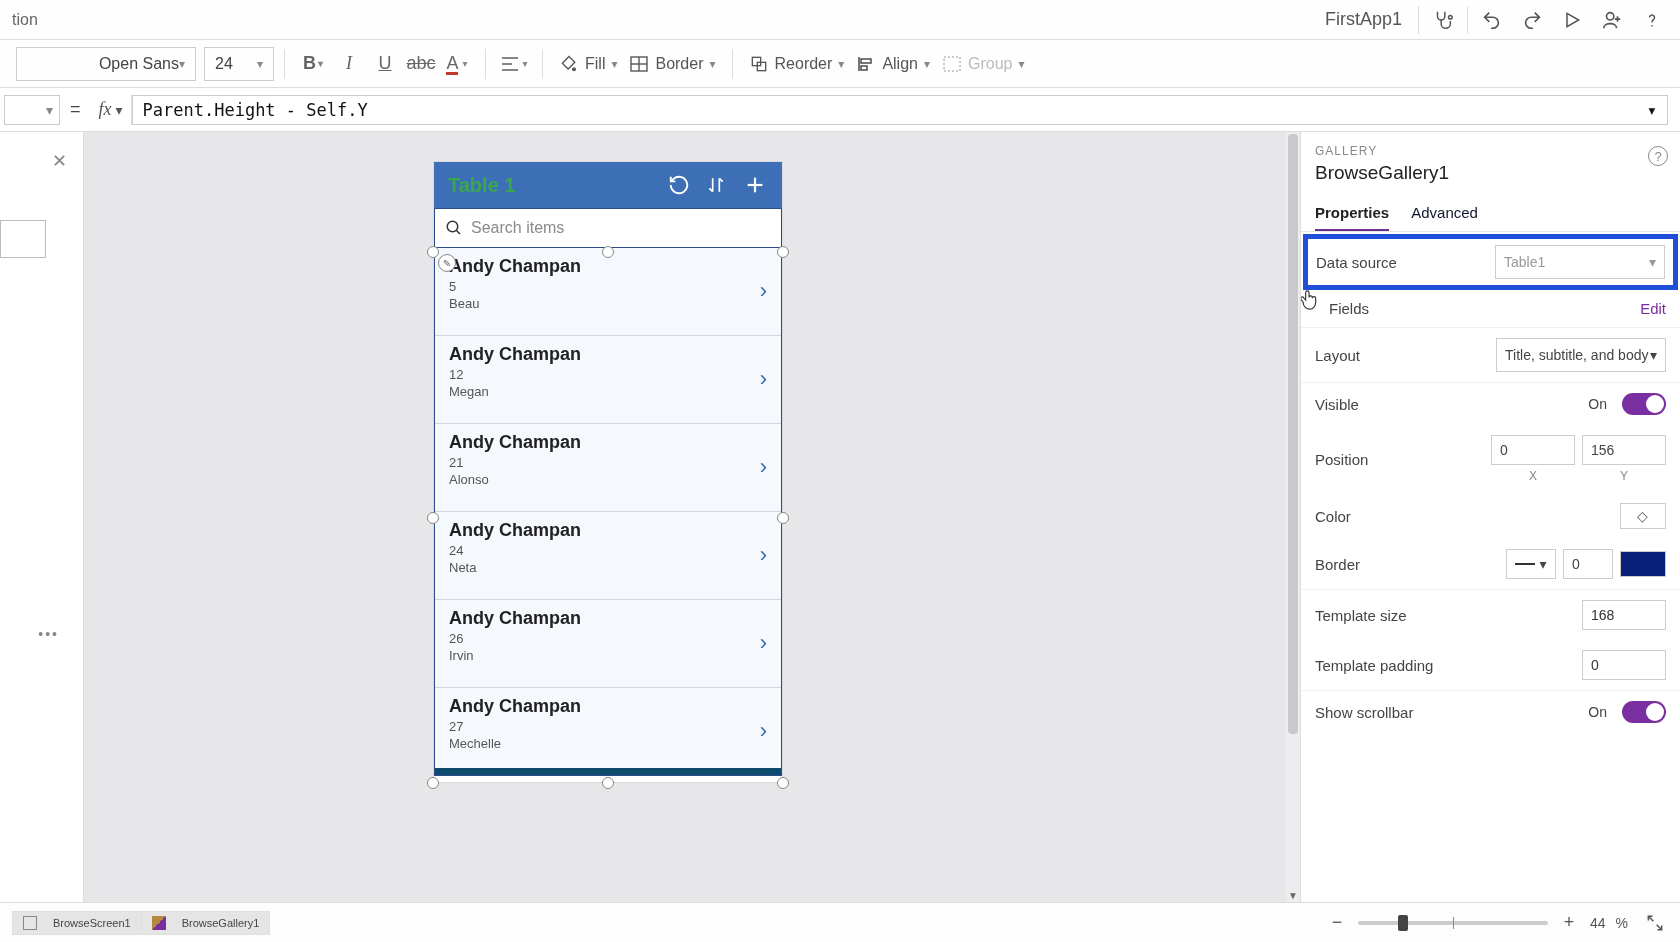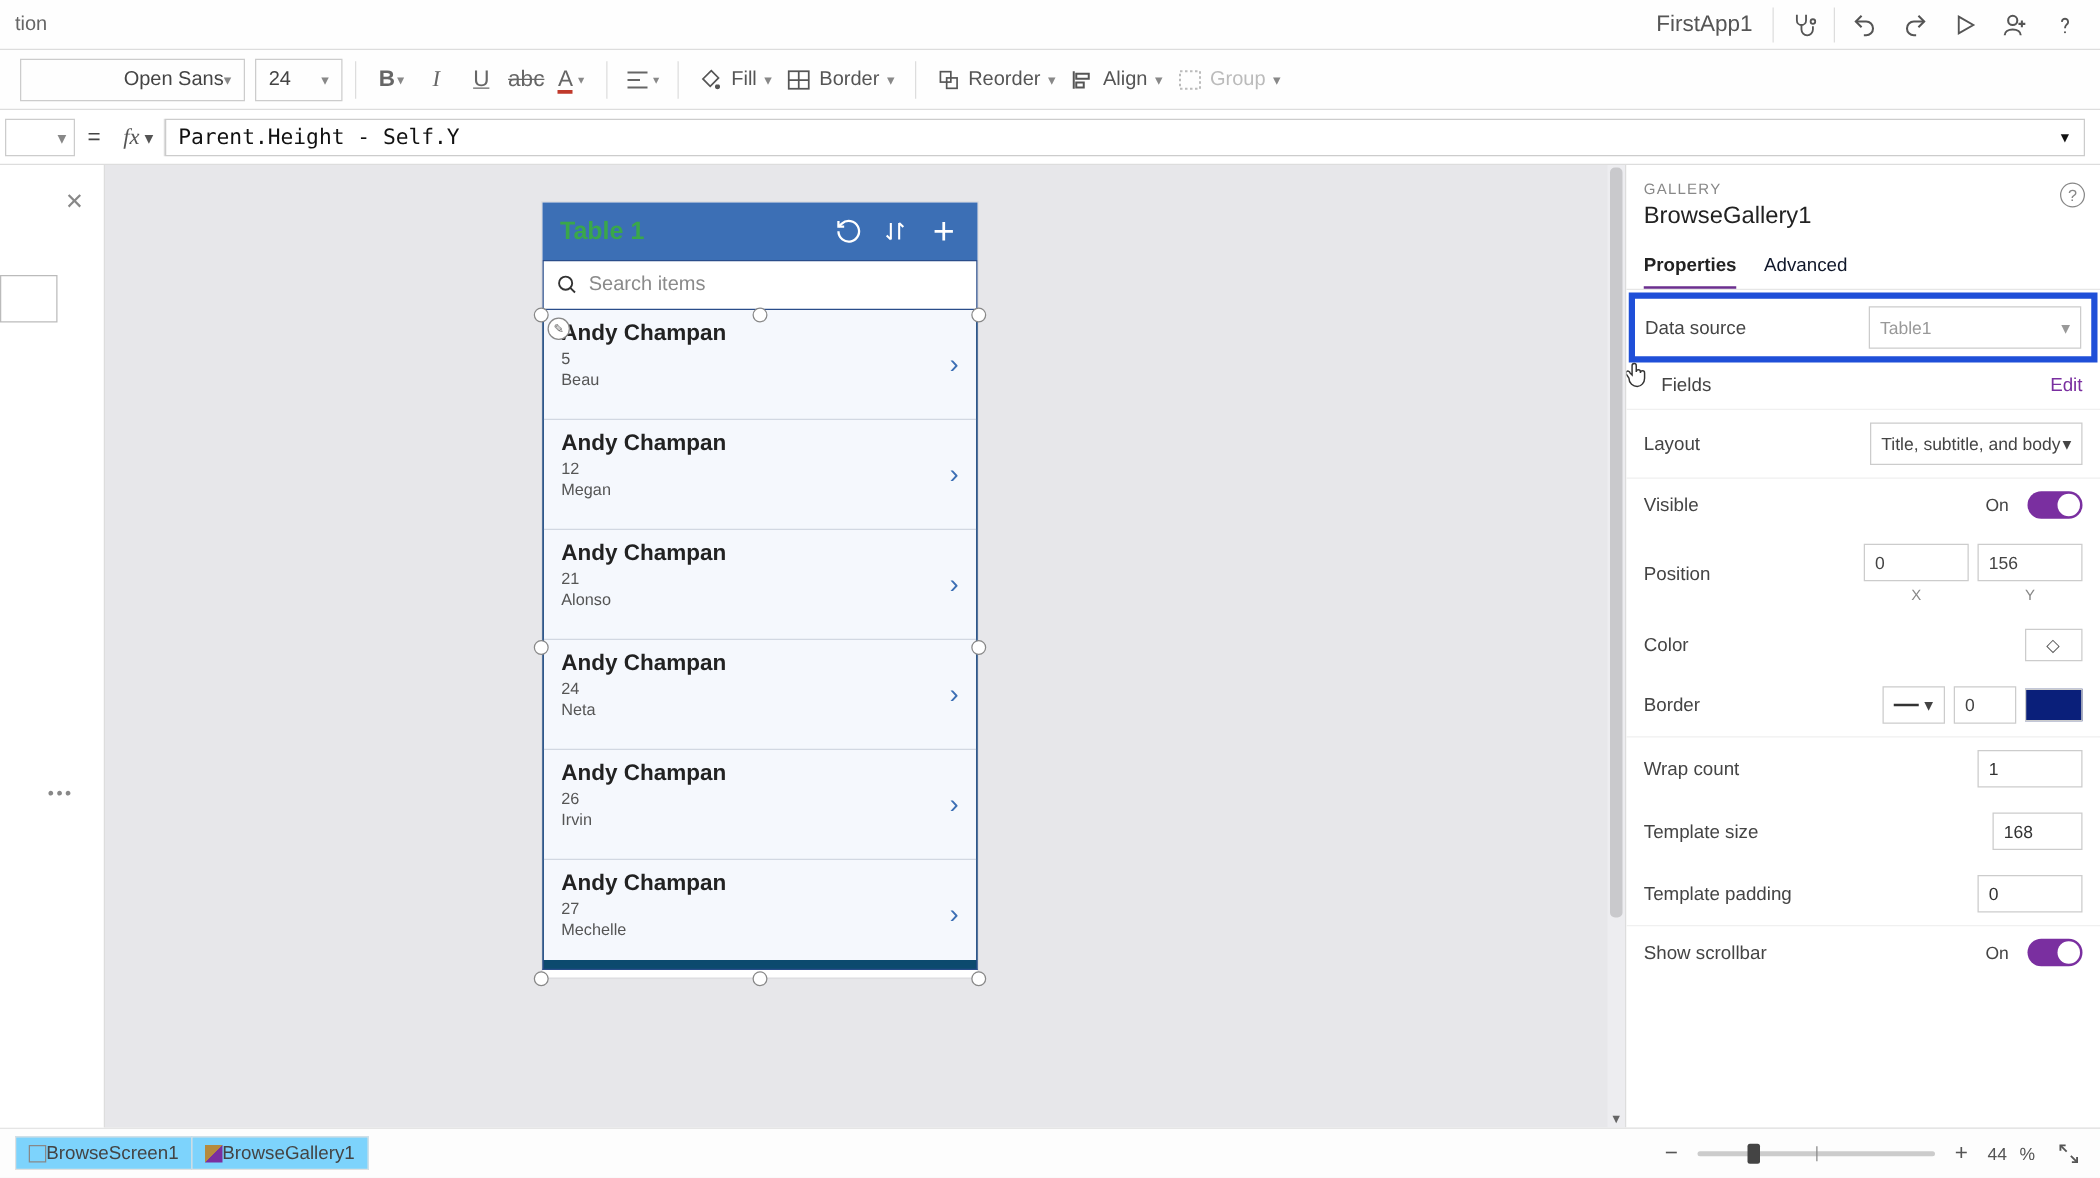--- a/index.html
+++ b/index.html
@@ -216,22 +216,22 @@
   
   .cursor-hand {
     position:absolute; left:12px; top:55px; font-size:18px; color:#333; pointer-events:none;
   }
   
   .statusbar {
     height:40px; border-top:1px solid #ddd; display:flex; align-items:center; padding:0 12px;
     background:#fdfdfd;
   }
   .crumb {
-    display:flex; align-items:center; gap:0; padding:4px 10px; border:1px solid #e0e0e0;
-    font-size:15px; color:#444; background:#7dd3fc;
+    display:flex; align-items:center; gap:16px; padding:4px 10px; border:1px solid #e0e0e0;
+    font-size:11px; color:#444; background:#e5e5e5;
   }
   .crumb .sq { width:14px; height:14px; border:1.5px solid #888; }
   .crumb .sq2 {
     width:14px; height:14px; display:inline-block;
     background: linear-gradient(135deg,#b58a3e 0 50%, #7a2fa0 50% 100%);
   }
   .crumb + .crumb { margin-left:-1px; }
   .statusbar .spacer { flex:1; }
   .zoom {
     display:flex; align-items:center; gap:10px; color:#555;
@@ -553,28 +553,22 @@
           <div class="border-style">
             <span class="line"></span>
               <span class="chev">▾</span>
           </div>
           <div class="border-width">
               <span>0</span>
             </div>
           <div class="border-swatch"></div>
         </div>
         <div class="prop-row nosep">
-          <span class="plabel">Wrap count</span>
+          <span class="plabel">Template size</span>
           <div class="num" style="width:84px;height:30px;border:1px solid #ccc;display:flex;align-items:center;padding:0 8px;">
-              <span>1</span>
-            </div>
-        </div>
-        <div class="prop-row nosep">
-          <span class="plabel">Template size</span>
-          <div class="num" style="width:72px;height:30px;border:1px solid #ccc;display:flex;align-items:center;padding:0 8px;">
               <span>168</span>
             </div>
         </div>
         <div class="prop-row">
           <span class="plabel">Template padding</span>
           <div class="num" style="width:84px;height:30px;border:1px solid #ccc;display:flex;align-items:center;padding:0 8px;">
               <span>0</span>
             </div>
         </div>
         <div class="prop-row nosep">

